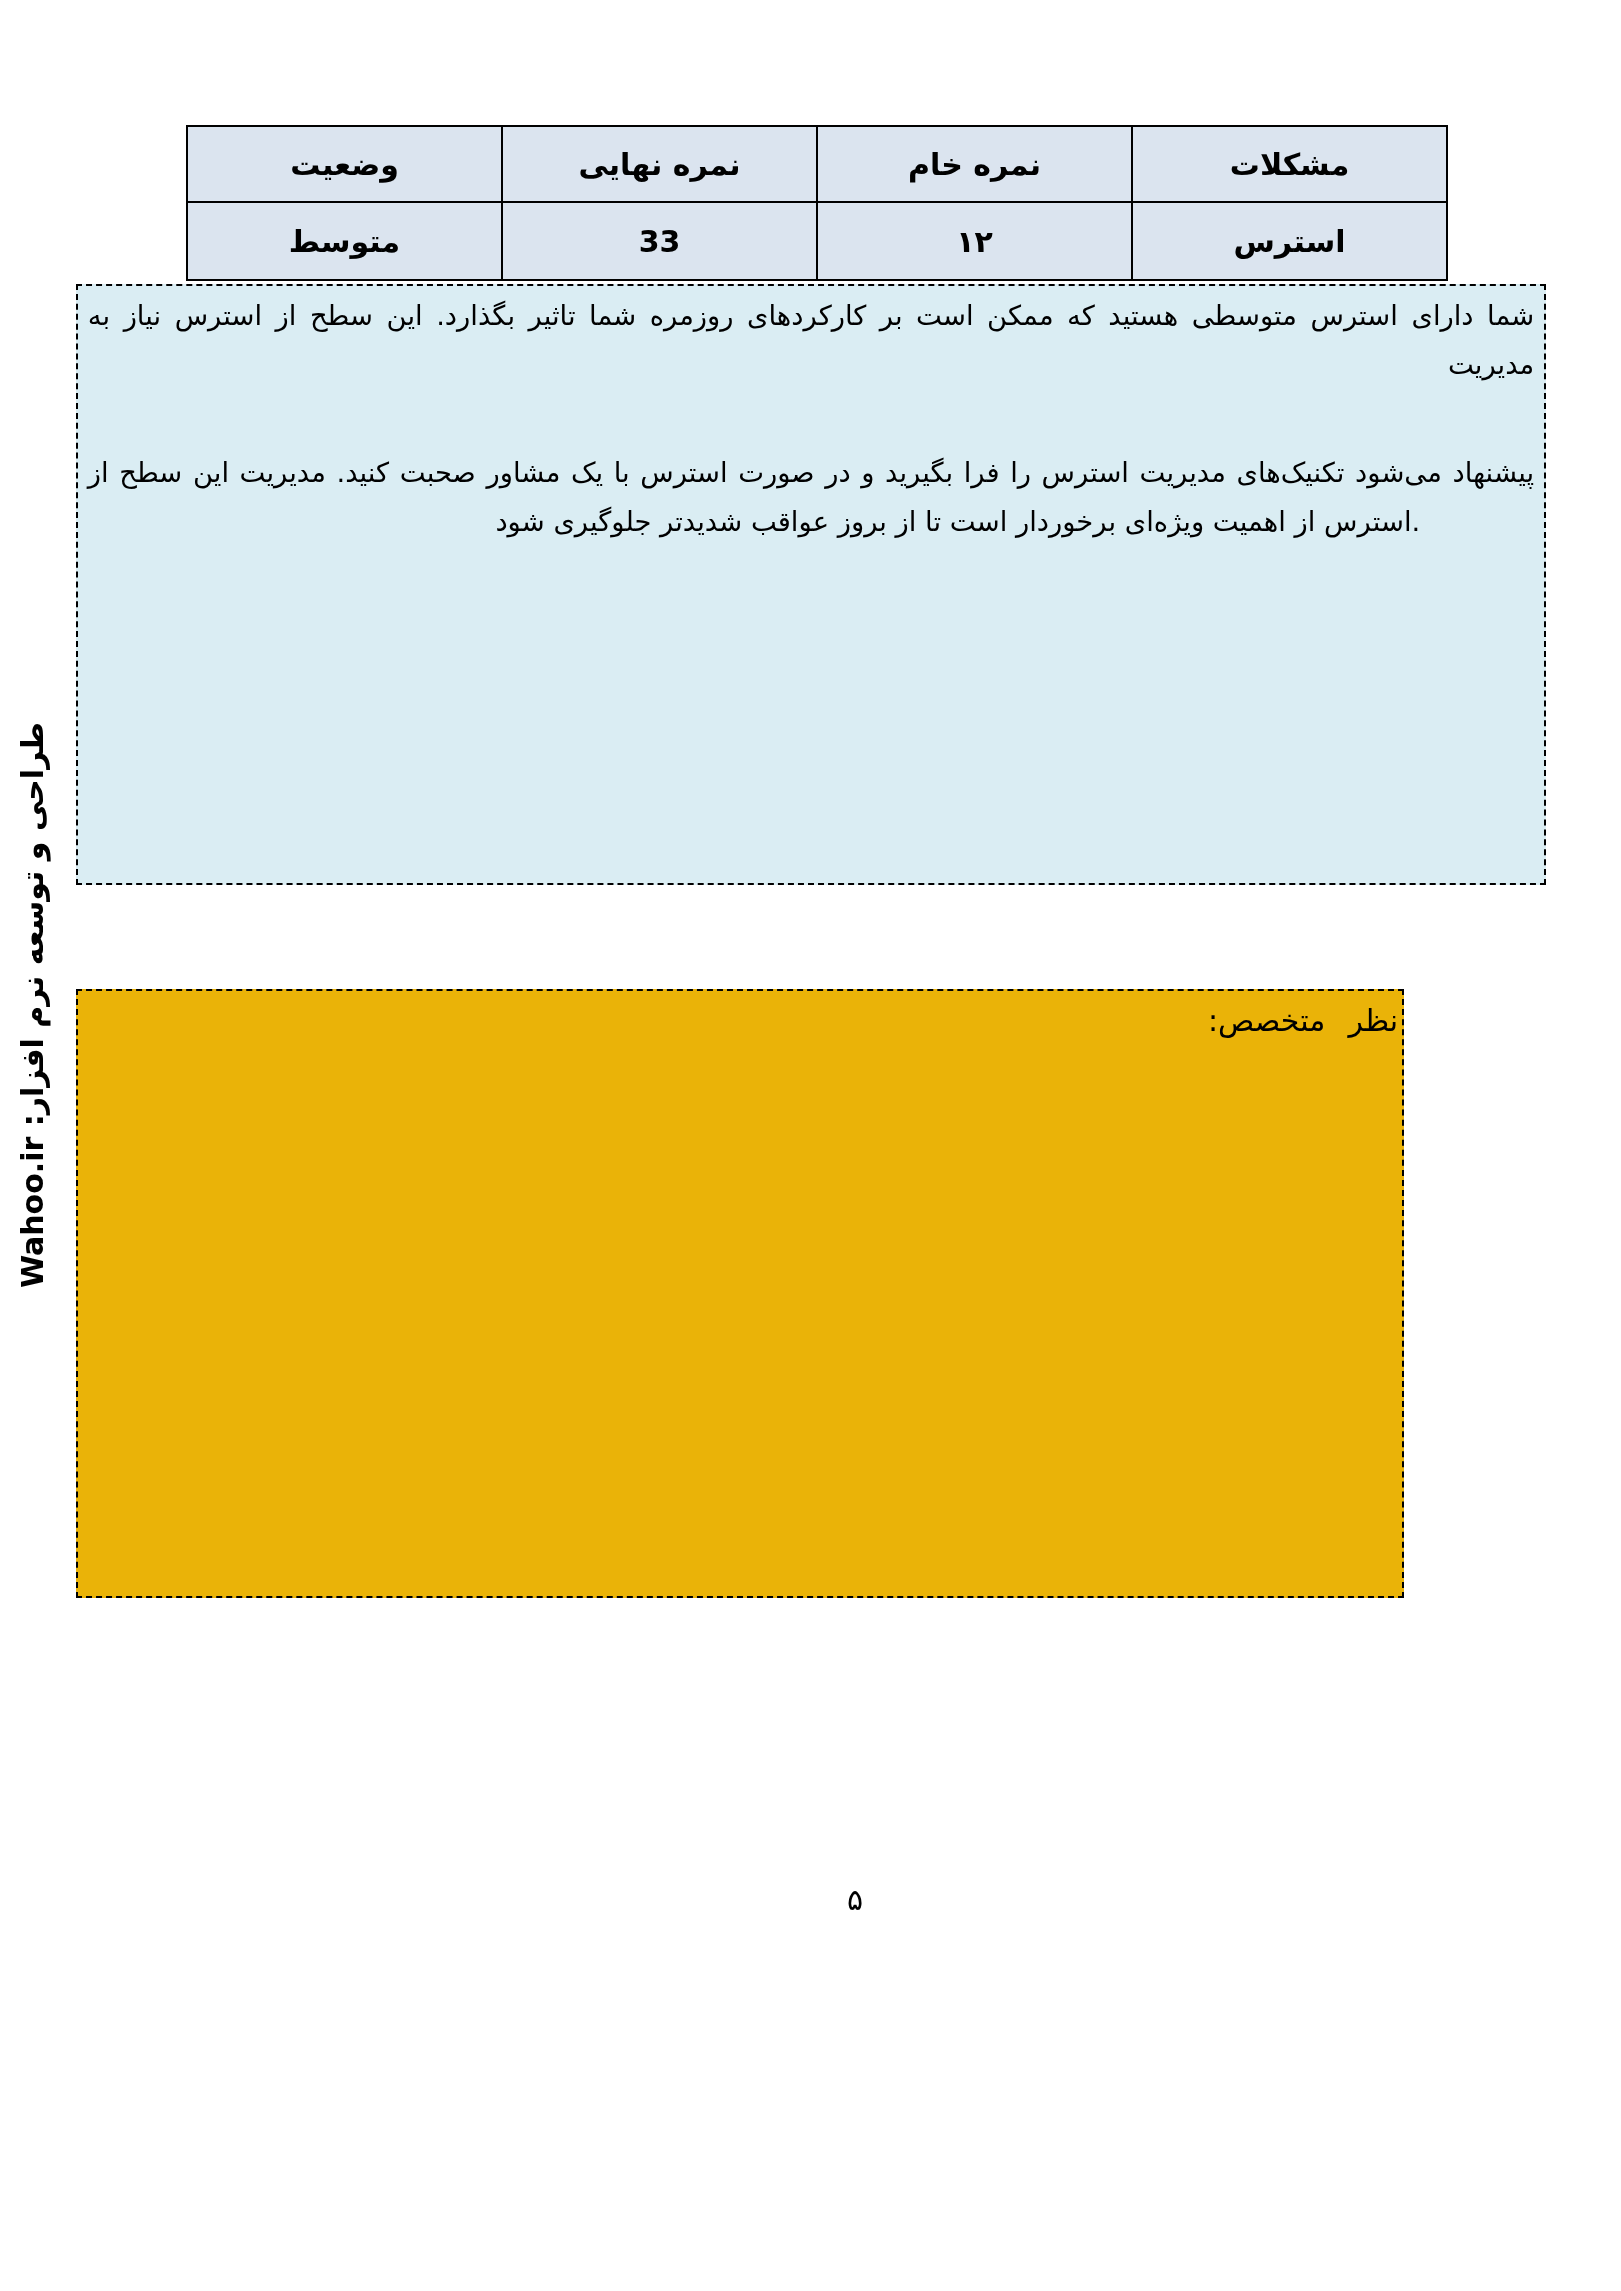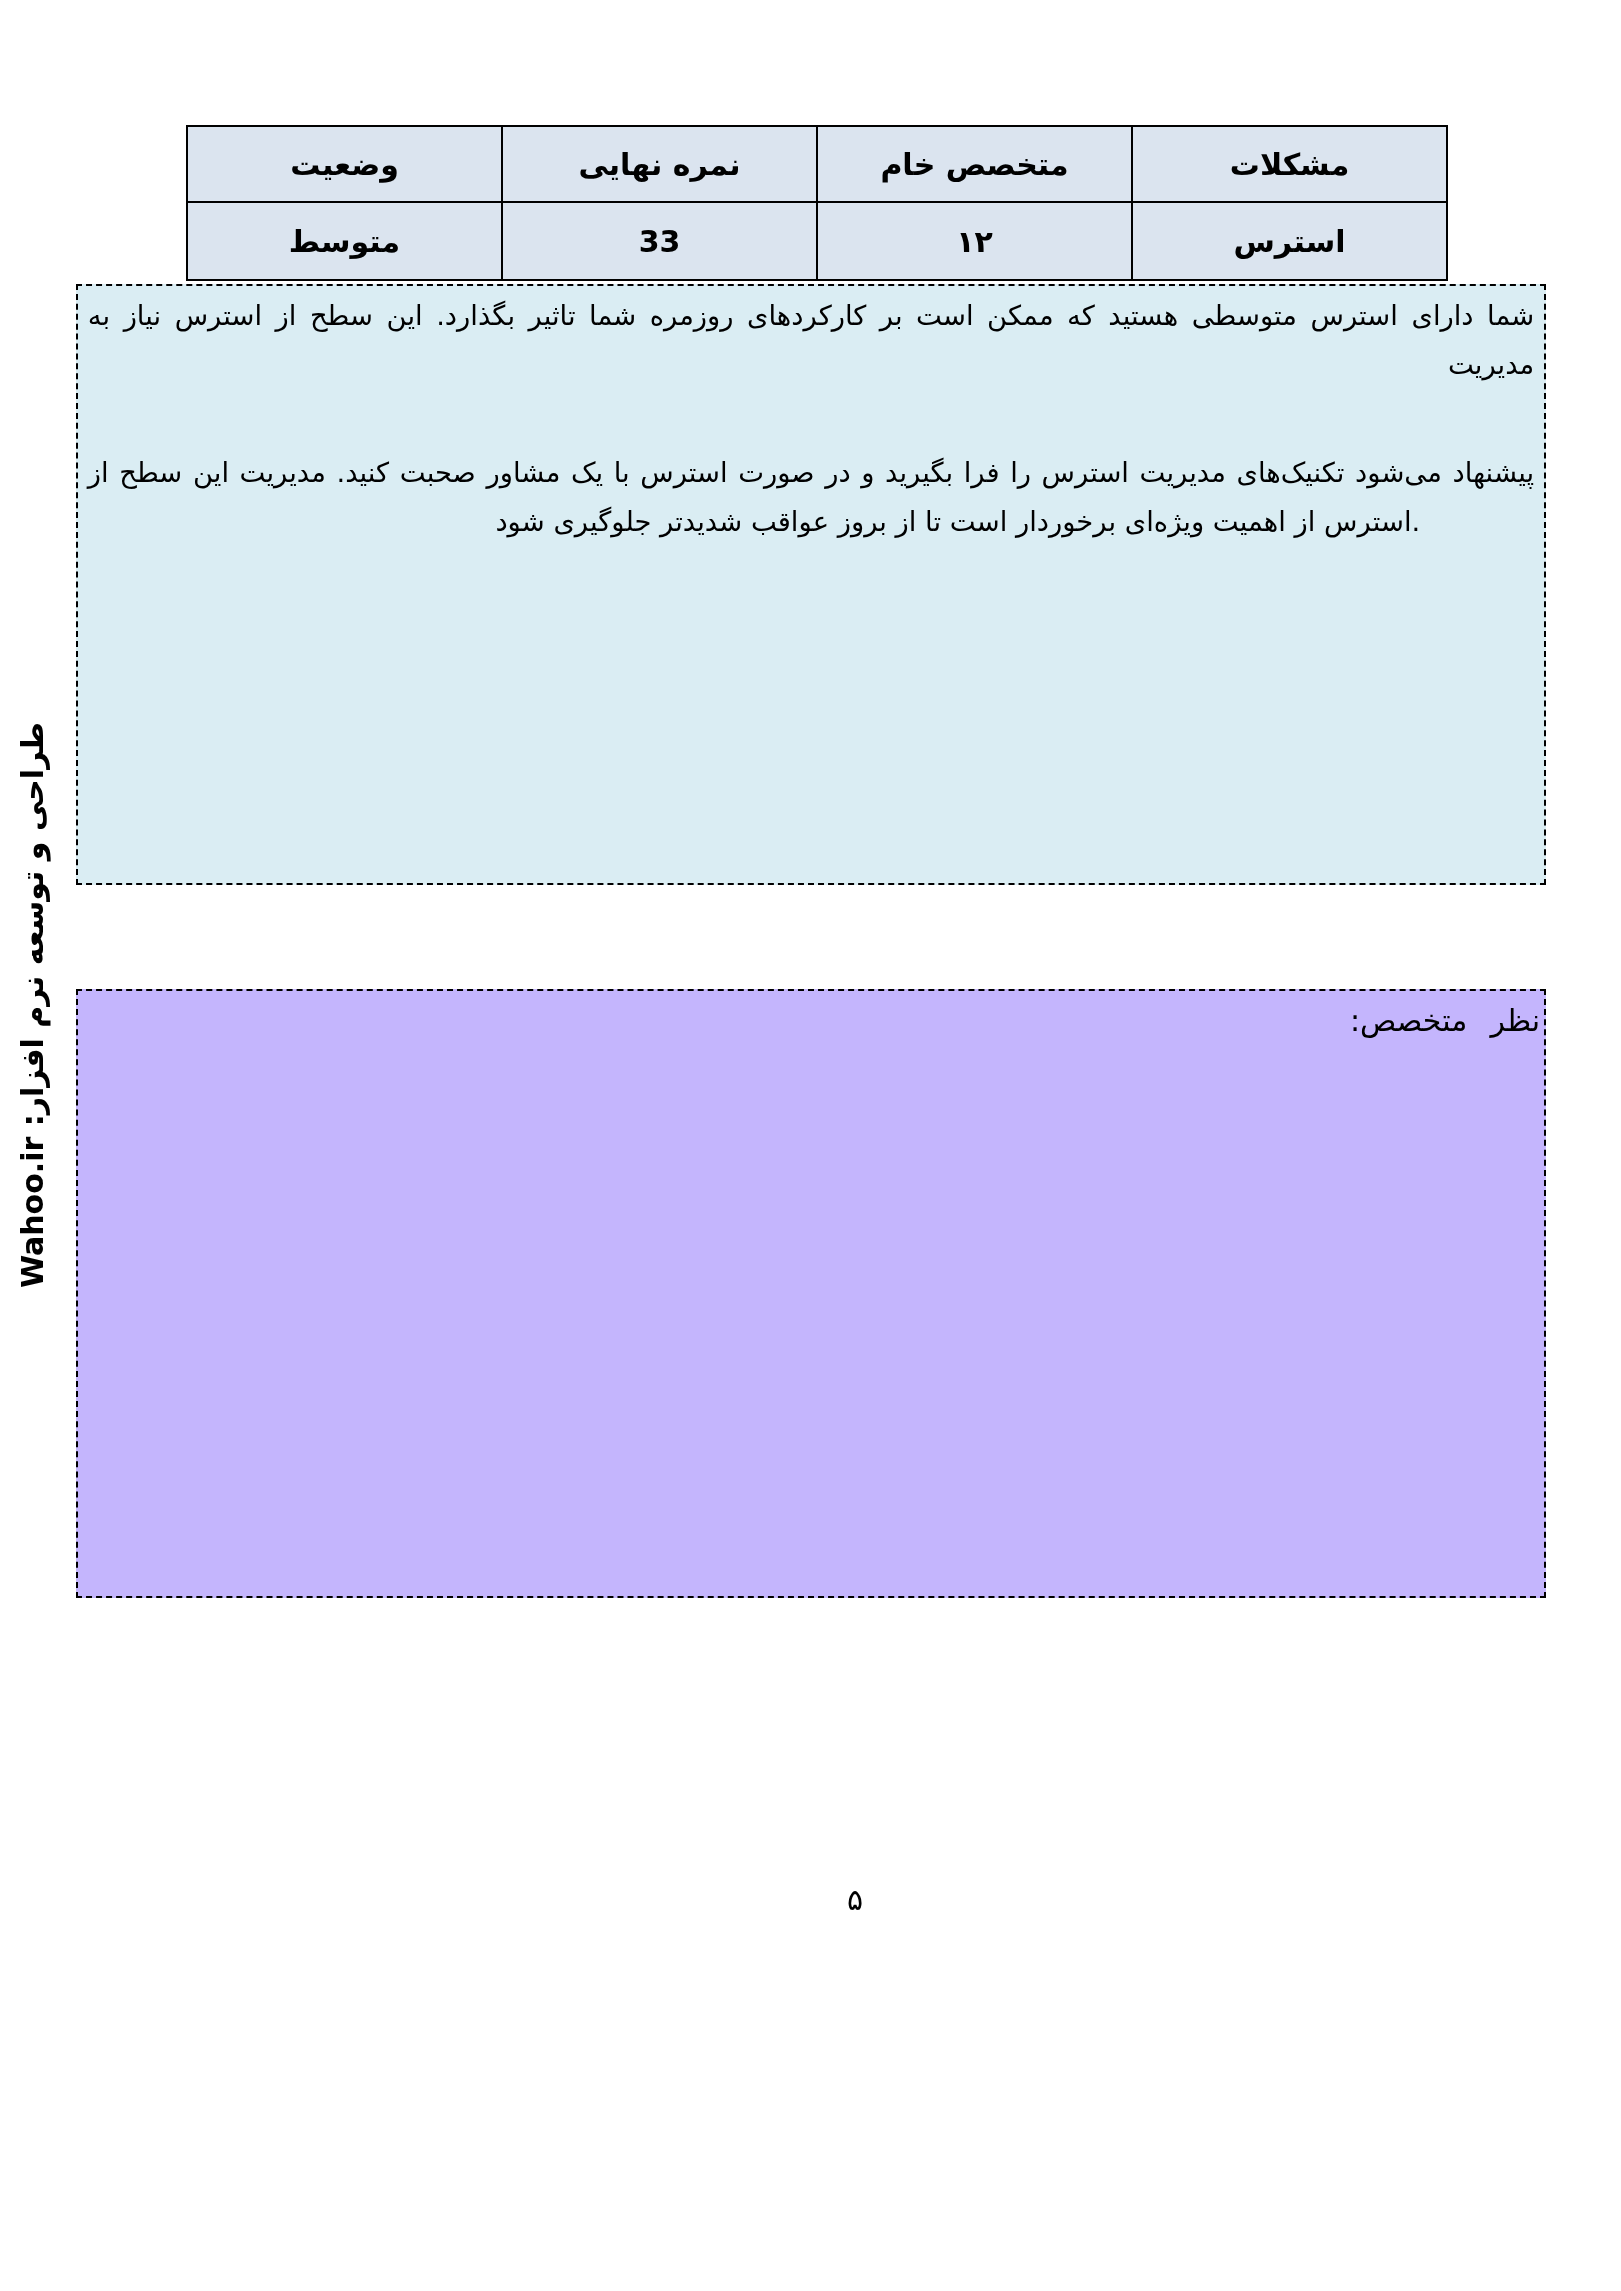--- a/index.html
+++ b/index.html
@@ -41,23 +41,23 @@
     font-size:27.4px;
     line-height:49px;
   }
   .result-box .line{direction:rtl;text-align:right;}
   .result-box .line.just{text-align:justify;text-align-last:justify;}
   .para2{margin-top:59px;}
   .line.indent{padding-right:114px;text-align:right;}
   
   .expert-box{
     position:absolute;top:989px;left:76px;
-    width:1470px;height:609px;
+    width:1328px;height:609px;
     box-sizing:border-box;
-    background:#c4b5fd;
+    background:#eab308;
     border:2px dashed #000;
     padding:7.8px 3.9px;
   }
   .expert-label{
     direction:rtl;text-align:right;
     font-size:30px;line-height:43px;
     word-spacing:13.7px;
   }
   
   .credit{
@@ -77,21 +77,21 @@
 </style>
 </head>
 <body>
 
 <div class="page">
 
   <table class="score-table">
     <thead>
       <tr>
         <th>مشکلات</th>
-        <th>متخصص خام</th>
+        <th>نمره خام</th>
         <th>نمره نهایی</th>
         <th>وضعیت</th>
       </tr>
     </thead>
     <tbody>
       <tr>
         <td>استرس</td>
         <td>۱۲</td>
         <td>33</td>
         <td>متوسط</td>

